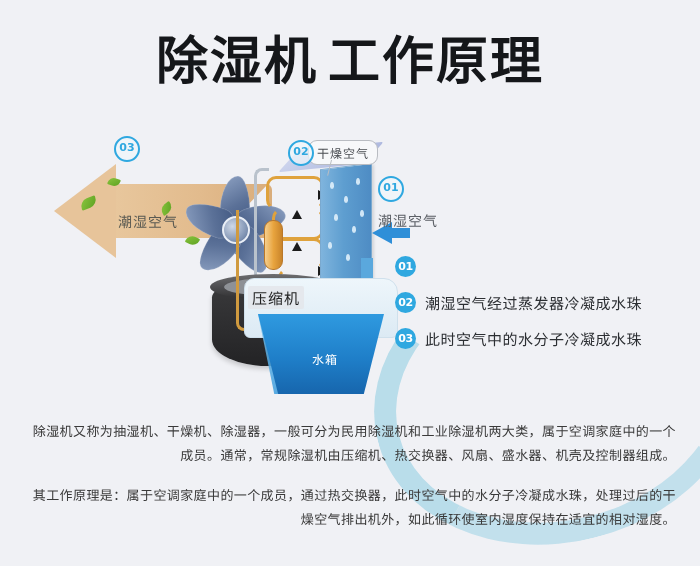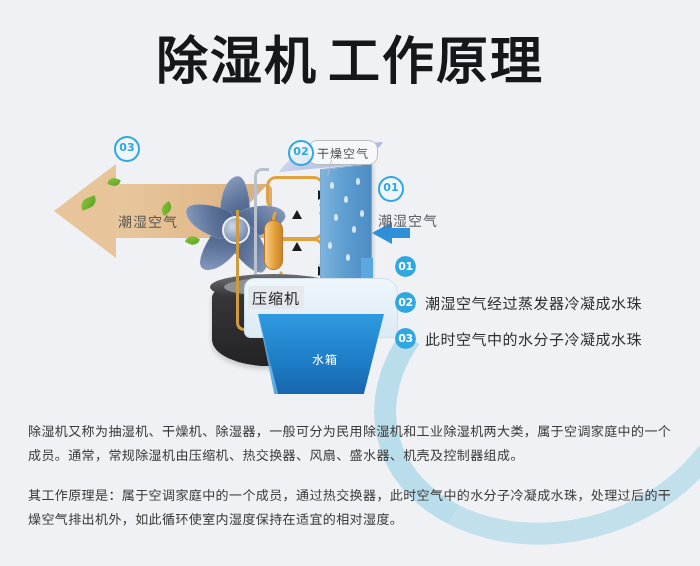--- a/index.html
+++ b/index.html
@@ -421,20 +421,21 @@
     left: 28px;
     top: 420px;
     width: 648px;
   }
   .para {
     font-size: 13px;
     line-height: 24px;
     color: #3a3a3a;
     letter-spacing: 0.4px;
     margin: 0 0 16px 0;
+    text-align: right;
   }
   .para:last-child { margin-bottom: 0; }
 </style>
 </head>
 <body>
 
 <div class="page">
 
   <div class="title">
     <span class="t-a">除湿机</span><span>工作原理</span>

